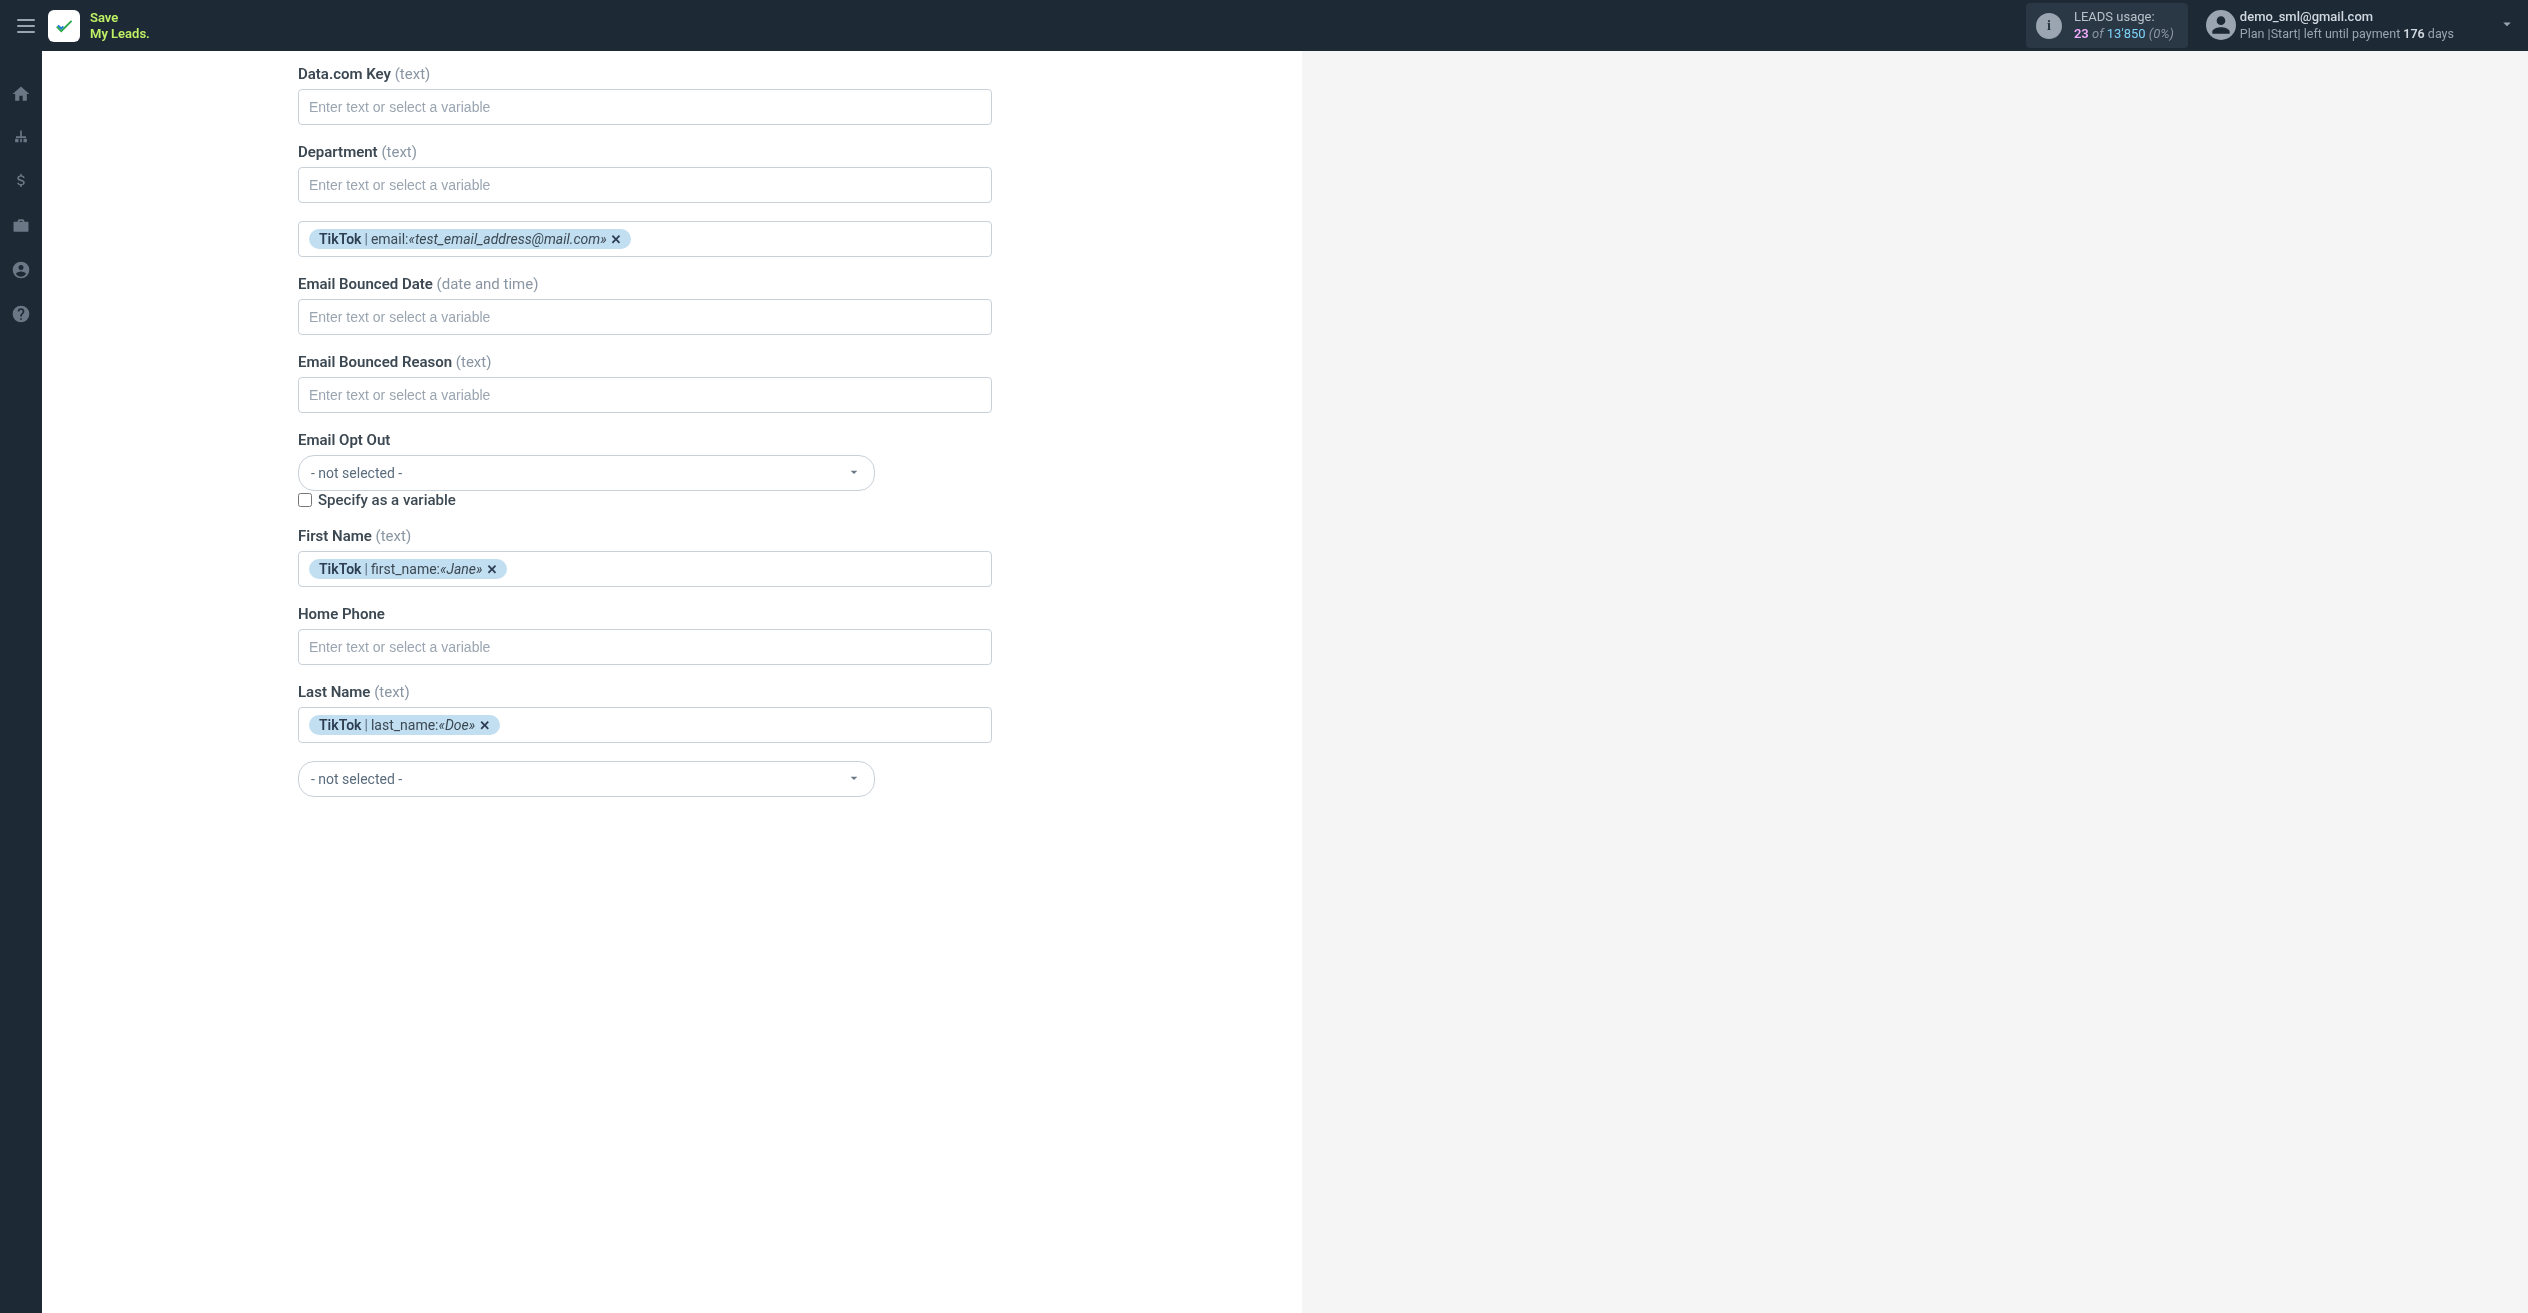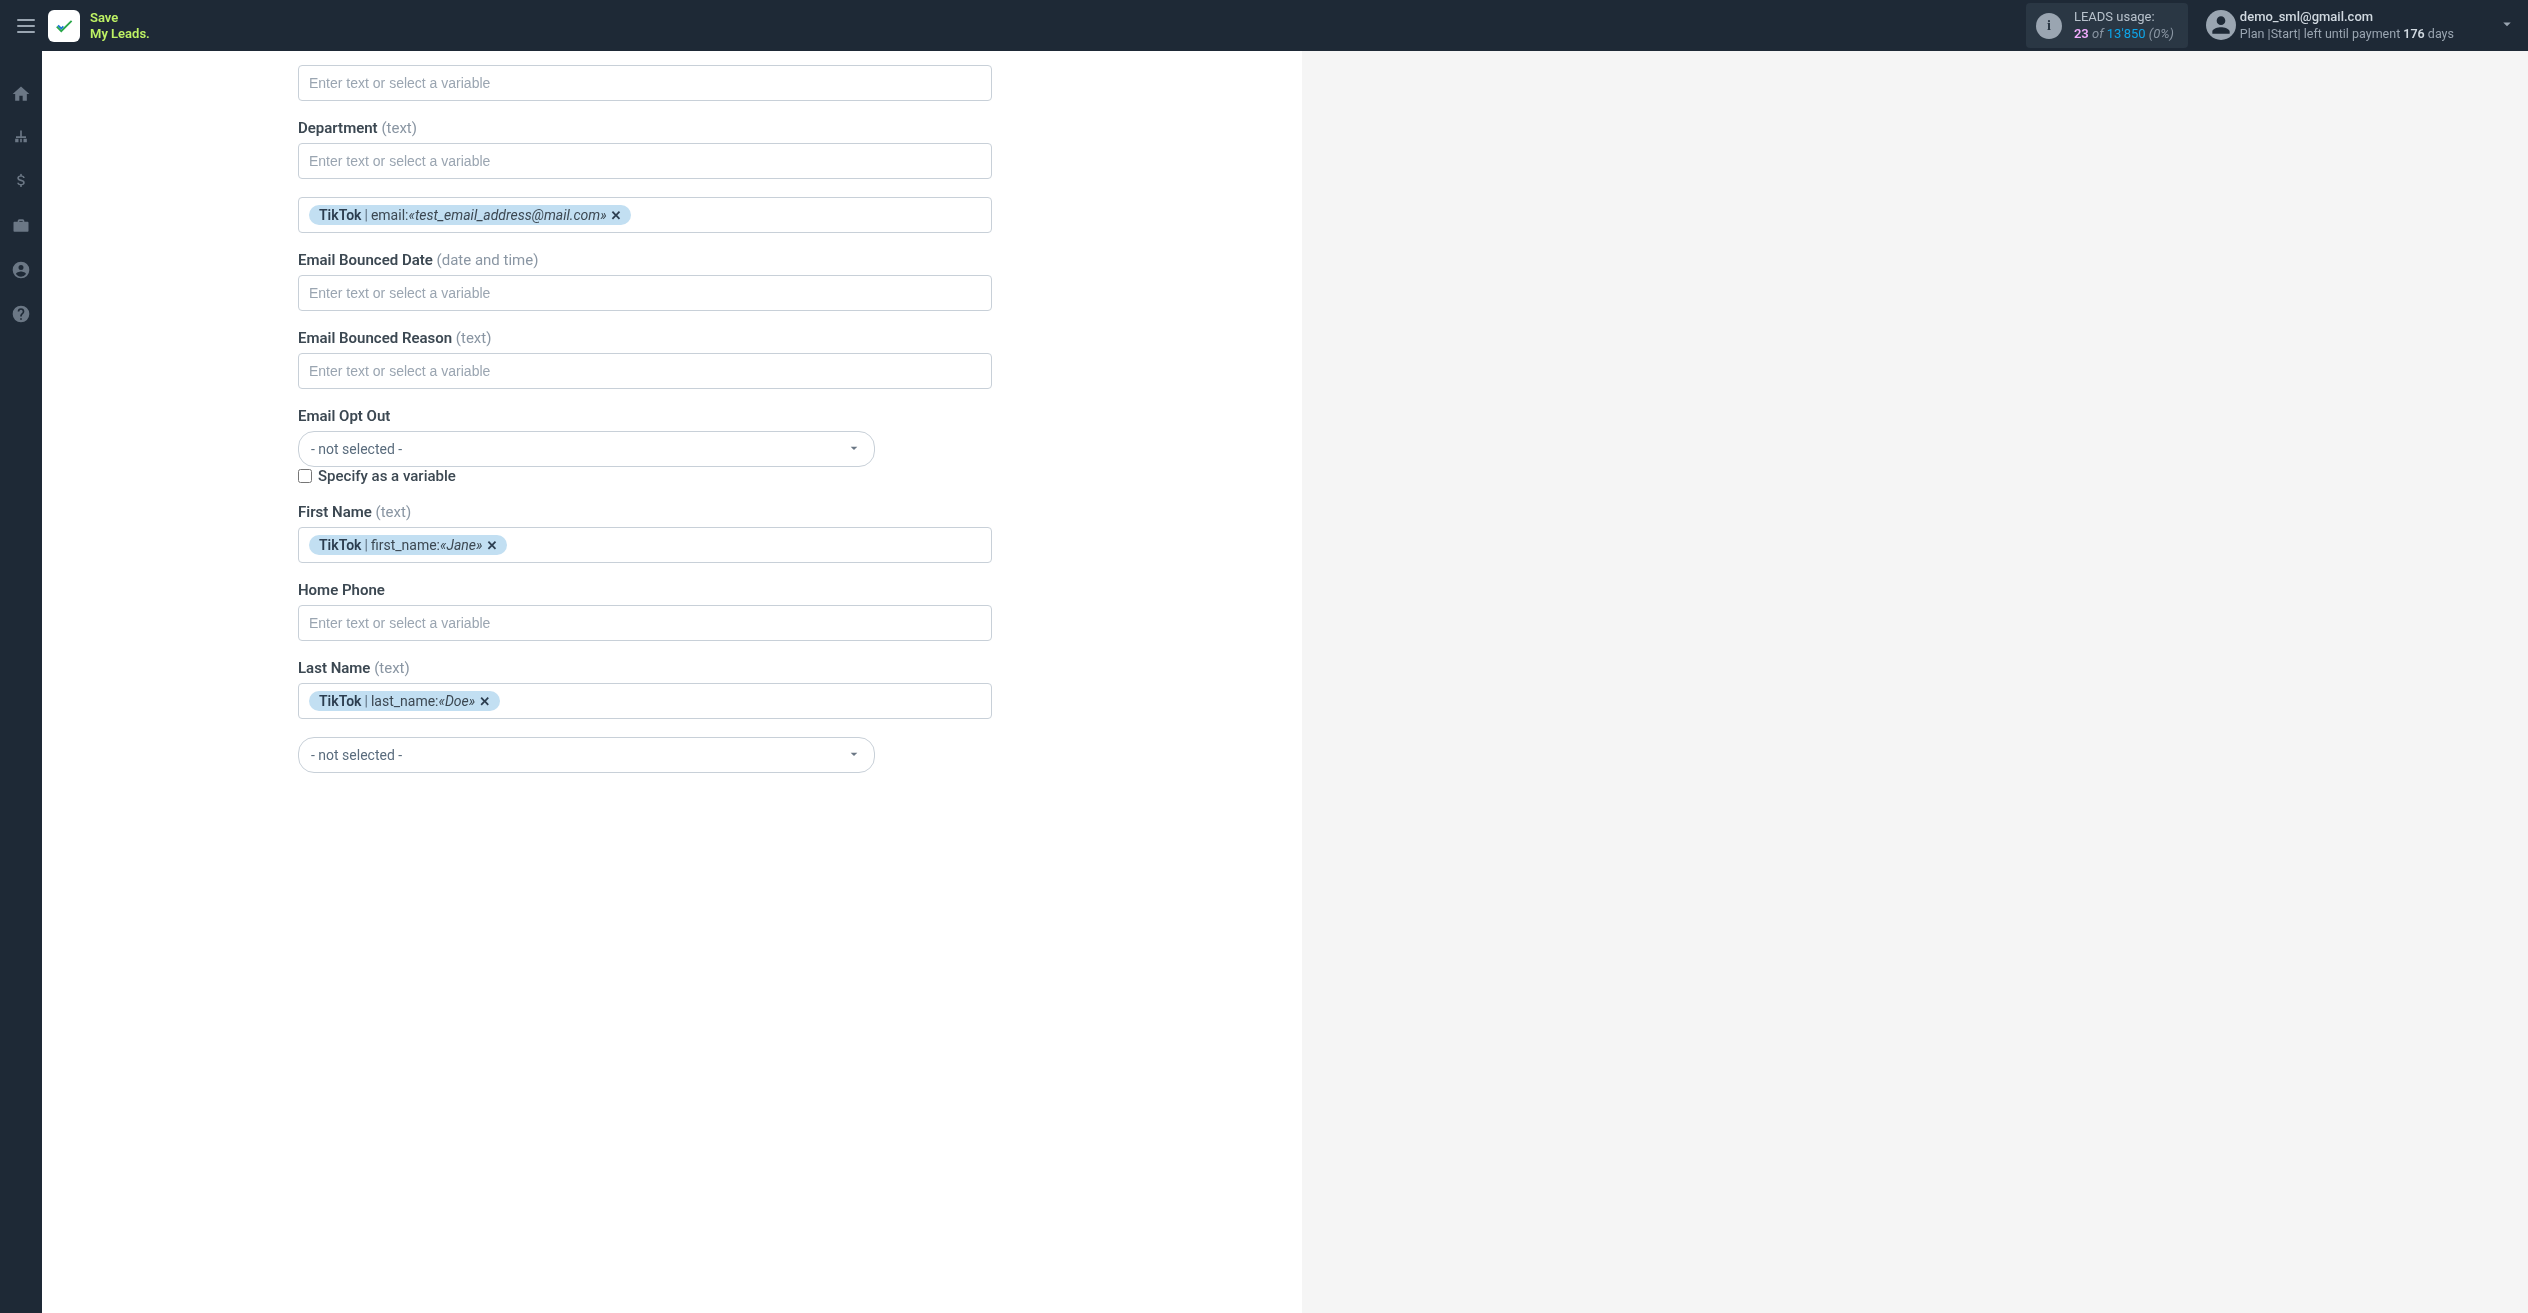--- a/index.html
+++ b/index.html
@@ -43,21 +43,21 @@
       background: #9aa5b1;
       border-radius: 50%;
       display: flex; align-items: center; justify-content: center;
       color: #2a3744;
       font-weight: bold;
       font-family: Georgia, serif;
     }
     .usage-text { font-size: 13px; line-height: 1.3; }
     .usage-text .used { color: #f0abfc; font-weight: 600; }
     .usage-text .of { color: #8a96a3; font-style: italic; }
-    .usage-text .total { color: #0ea5e9; }
+    .usage-text .total { color: #7dd3fc; }
     .usage-text .pct { color: #8a96a3; font-style: italic; }
     
     .user-box { display: flex; align-items: center; gap: 4px; }
     .avatar-circle {
       width: 30px; height: 30px;
       background: #9aa5b1;
       border-radius: 50%;
       display: flex; align-items: center; justify-content: center;
     }
     .avatar-circle svg { width: 26px; height: 26px; fill: #1e2936; }
@@ -238,20 +238,21 @@
         <svg viewBox="0 0 24 24">
           <path d="M12 2a10 10 0 1 0 0 20 10 10 0 0 0 0-20zm1 17h-2v-2h2v2zm2.07-7.75-.9.92C13.45 12.9 13 13.5 13 15h-2v-.5c0-1.1.45-2.1 1.17-2.83l1.24-1.26c.37-.36.59-.86.59-1.41a2 2 0 0 0-4 0H8a4 4 0 1 1 8 0c0 .88-.36 1.68-.93 2.25z"></path>
         </svg>
       </div>
   </div>
 
   <div class="content-wrap">
     <div class="content-panel">
 
       <div class="field-group">
+        <div class="field-label"><span>Data.com Key </span><span class="field-type">(text)</span></div>
         <div class="field-input">
             <input placeholder="Enter text or select a variable" style="">
           </div>
       </div>
 
       <div class="field-group">
         <div class="field-label"><span>Department </span><span class="field-type">(text)</span></div>
         <div class="field-input">
             <input placeholder="Enter text or select a variable" style="">
           </div>

